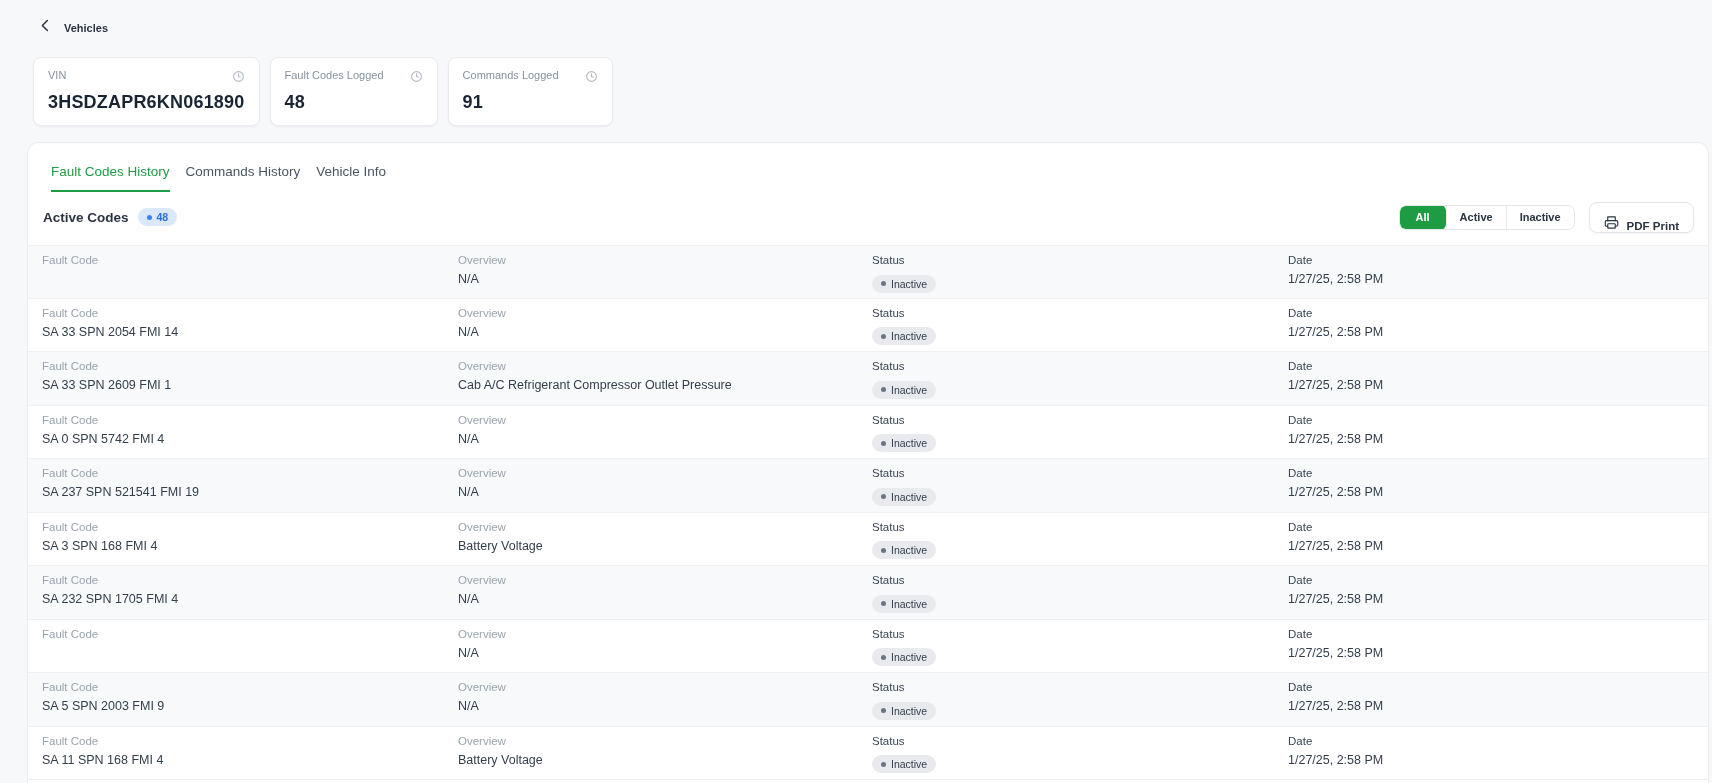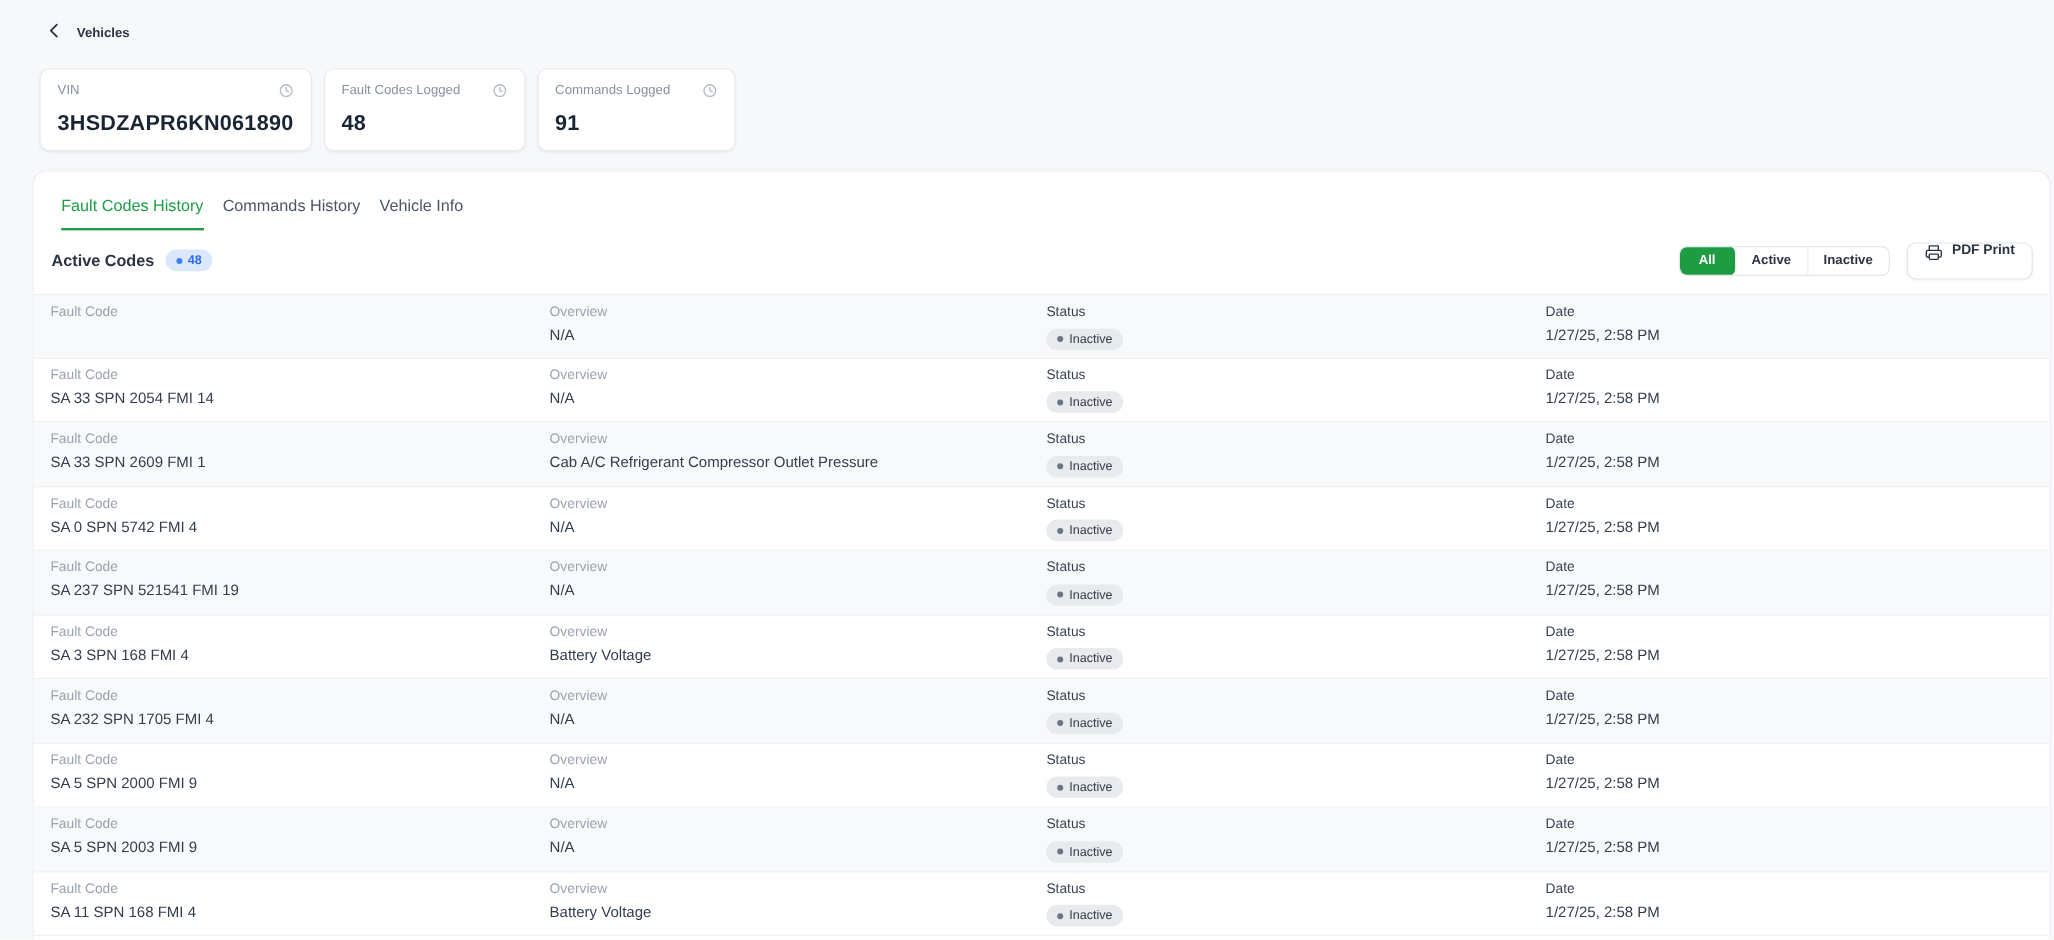--- a/index.html
+++ b/index.html
@@ -55,21 +55,21 @@
   .section-title{font-size:13.5px;font-weight:700;color:var(--title-dark)}
   .count-badge{display:inline-flex;align-items:center;gap:5px;background:var(--badge-blue-bg);border-radius:10px;padding:3px 9px}
   .count-dot{width:5px;height:5px;border-radius:50%;background:var(--badge-blue-dot)}
   .count-num{font-size:10.5px;font-weight:700;color:var(--badge-blue-text)}
 
   .controls{display:flex;align-items:center;gap:14px}
   .segmented{display:flex;align-items:stretch;border:1px solid #e3e6ea;border-radius:7px;background:#fff;height:25px;overflow:hidden}
   .segment{display:flex;align-items:center;padding:0 13px;font-size:11px;font-weight:600;color:var(--title-dark);border-left:1px solid #e8eaee;cursor:pointer;white-space:nowrap}
   .segment:first-child{border-left:none}
   .segment.active{background:var(--accent-green);color:#fff;border-radius:6px;margin:-1px 0;padding:0 16px}
-  .pdf-btn{display:flex;align-items:flex-start;gap:8px;border:1px solid #e3e6ea;border-radius:8px;background:#fff;height:31px;padding:0 14px;font-size:11.5px;font-weight:600;color:var(--title-dark);box-shadow:0 1px 2px rgba(16,24,40,.04);cursor:pointer;white-space:nowrap}
+  .pdf-btn{display:flex;align-items:flex-end;gap:8px;border:1px solid #e3e6ea;border-radius:8px;background:#fff;height:31px;padding:0 14px;font-size:11.5px;font-weight:600;color:var(--title-dark);box-shadow:0 1px 2px rgba(16,24,40,.04);cursor:pointer;white-space:nowrap}
 
   .table{margin-top:13px}
   .row{
     display:grid;grid-template-columns:416px 414px 416px 1fr;
     height:53.5px;padding:8px 0 0 14px;
     border-bottom:1px solid var(--row-border);
   }
   .row:first-child{border-top:1px solid var(--row-border)}
   .row:nth-child(odd){background:var(--row-stripe)}
   .cell-label{font-size:11.5px;color:var(--label-gray);margin-bottom:6px;white-space:nowrap}
@@ -316,21 +316,20 @@
     </div>
     <div class="cell dark">
       <div class="cell-label">Date</div>
       <div class="cell-value">1/27/25, 2:58 PM</div>
     </div>
   </div>
 
   <div class="row">
     <div class="cell">
       <div class="cell-label">Fault Code</div>
-      <div class="cell-value">SA 5 SPN 2000 FMI 9</div>
     </div>
     <div class="cell">
       <div class="cell-label">Overview</div>
       <div class="cell-value">N/A</div>
     </div>
     <div class="cell dark">
       <div class="cell-label">Status</div>
       <span class="status-badge">
         <span class="status-dot"></span>
         <span class="status-text">Inactive</span>

